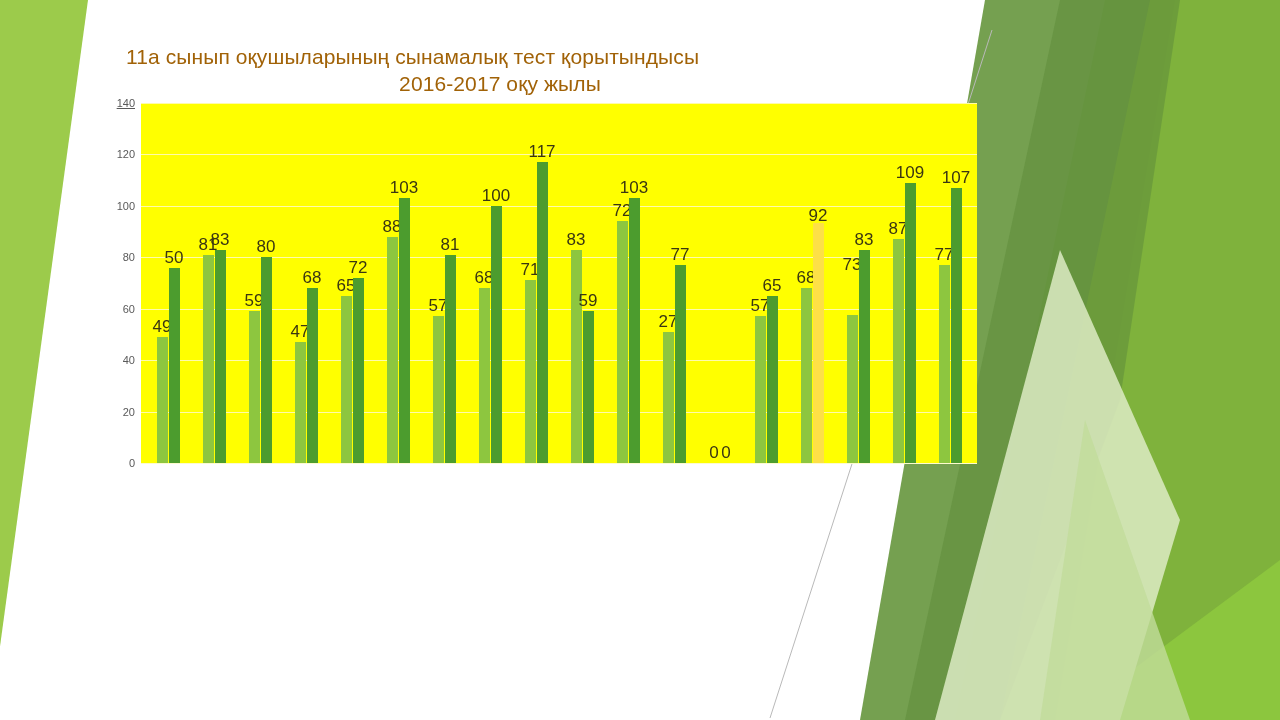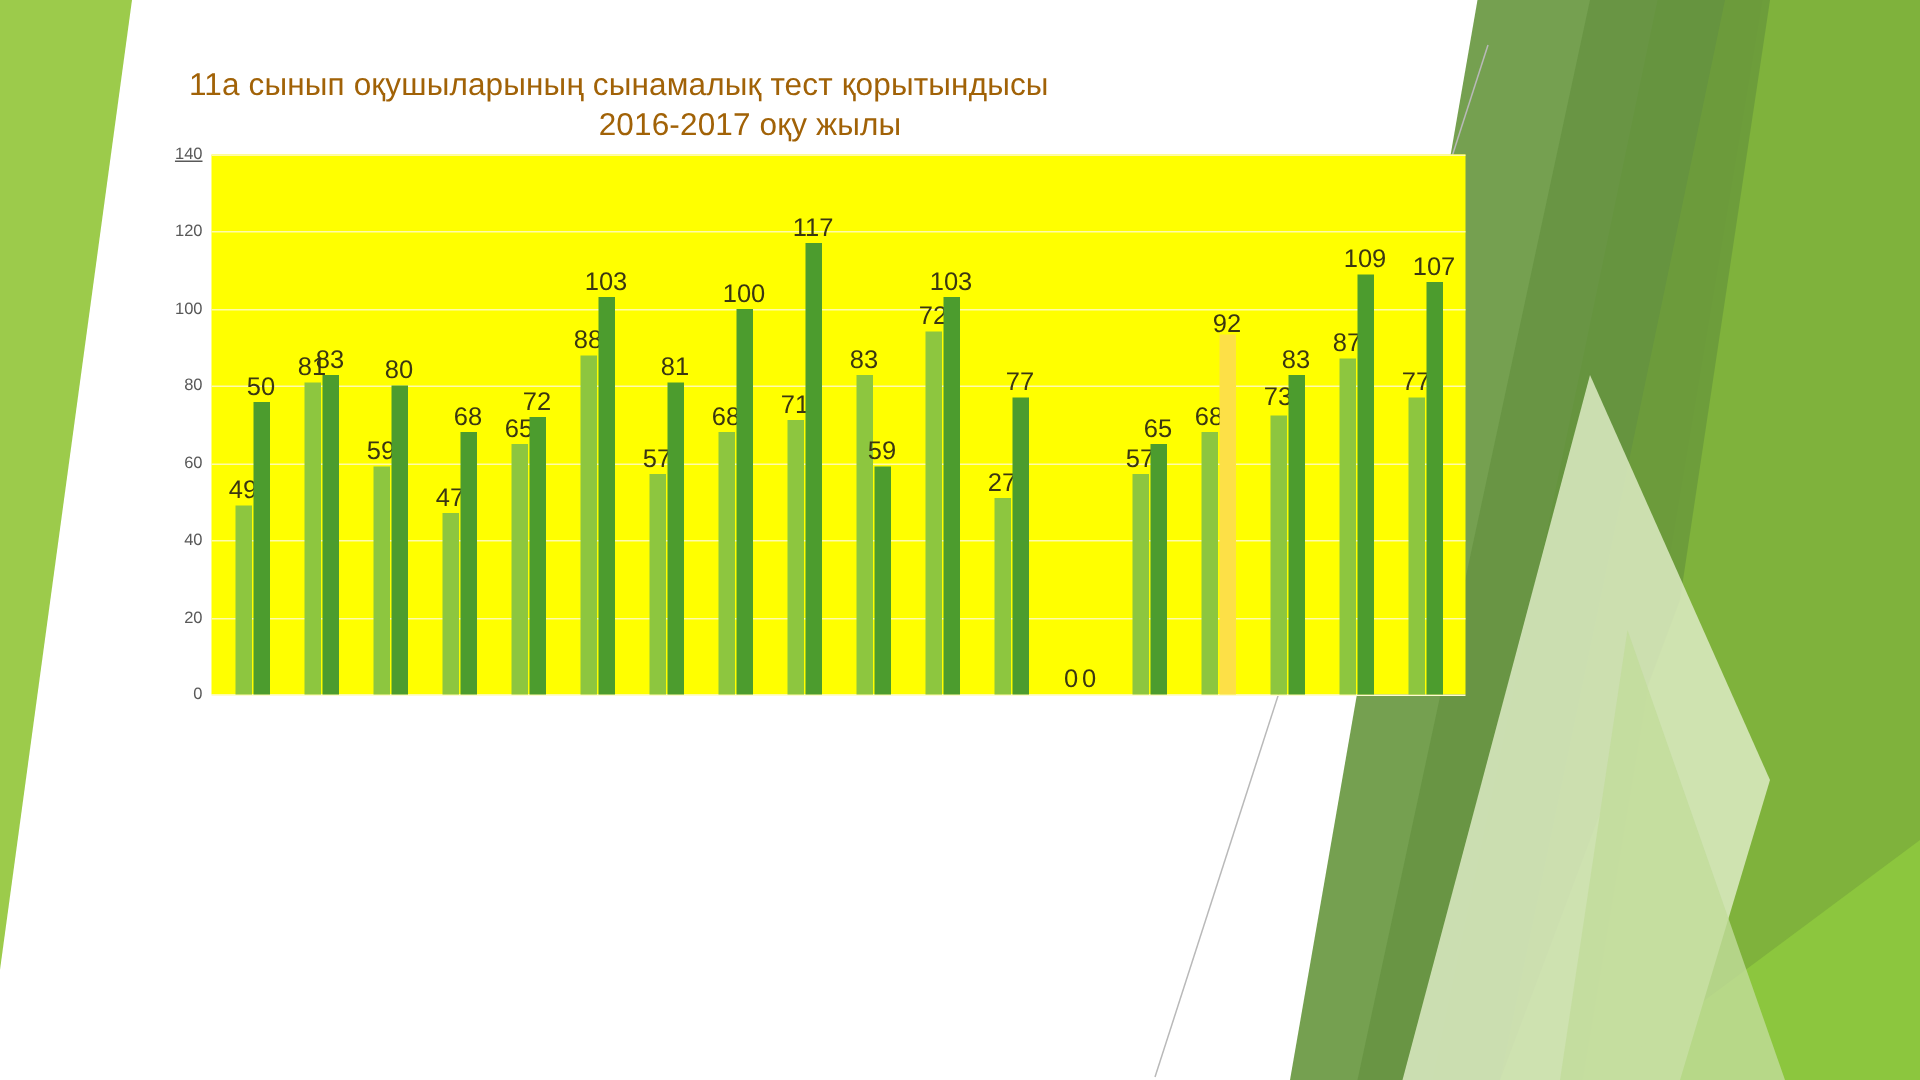--- a/index.html
+++ b/index.html
@@ -245,21 +245,21 @@
           </div>
           <div class="group">
             <div class="bar s1" style="height: 174.857px; background: rgb(141, 198, 63);">
               <span class="lbl s1" style="bottom: 176.857px;">68</span>
             </div>
             <div class="bar s2" style="height: 240px; background: #fde047;">
               <span class="lbl s2" style="bottom: 238.571px;">92</span>
             </div>
           </div>
           <div class="group">
-            <div class="bar s1" style="height: 186px; background: rgb(141, 198, 63);">
+            <div class="bar s1" style="height: 148px; background: rgb(141, 198, 63);">
               <span class="lbl s1" style="bottom: 189.714px;">73</span>
             </div>
             <div class="bar s2" style="height: 213.429px; background: rgb(76, 156, 46);">
               <span class="lbl s2" style="bottom: 215.429px;">83</span>
             </div>
           </div>
           <div class="group">
             <div class="bar s1" style="height: 223.714px; background: rgb(141, 198, 63);">
               <span class="lbl s1" style="bottom: 225.714px;">87</span>
             </div>

